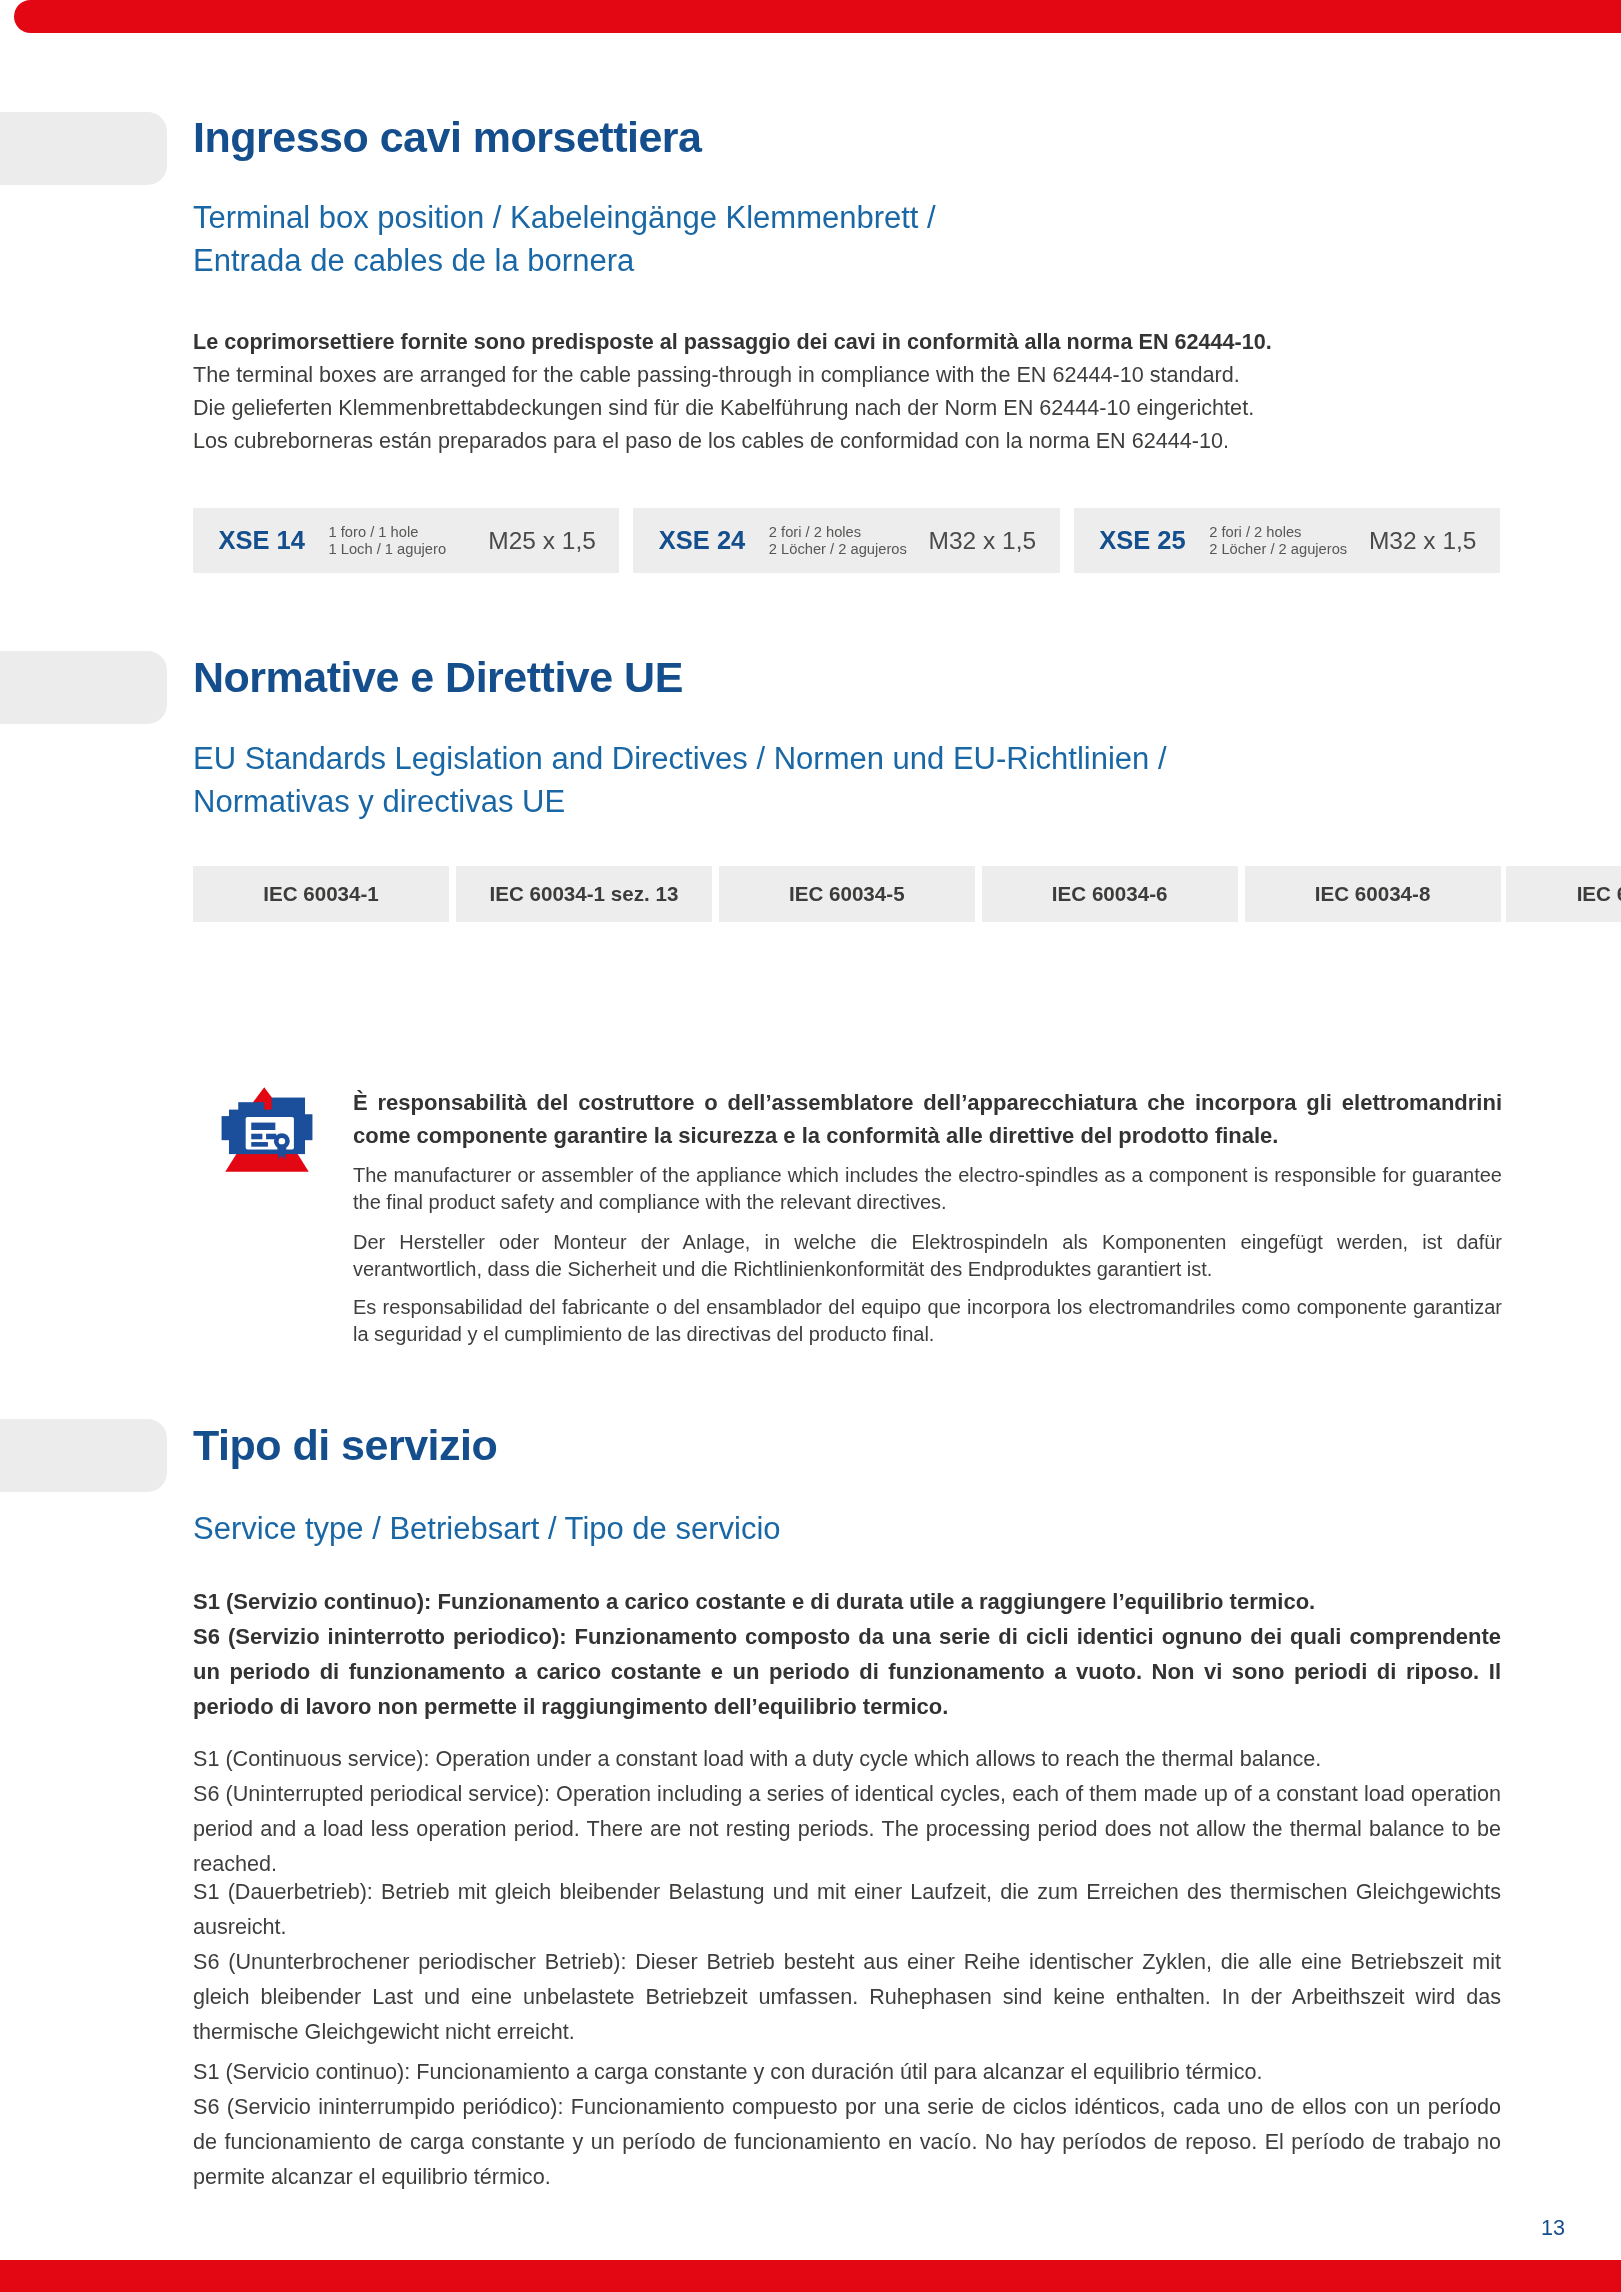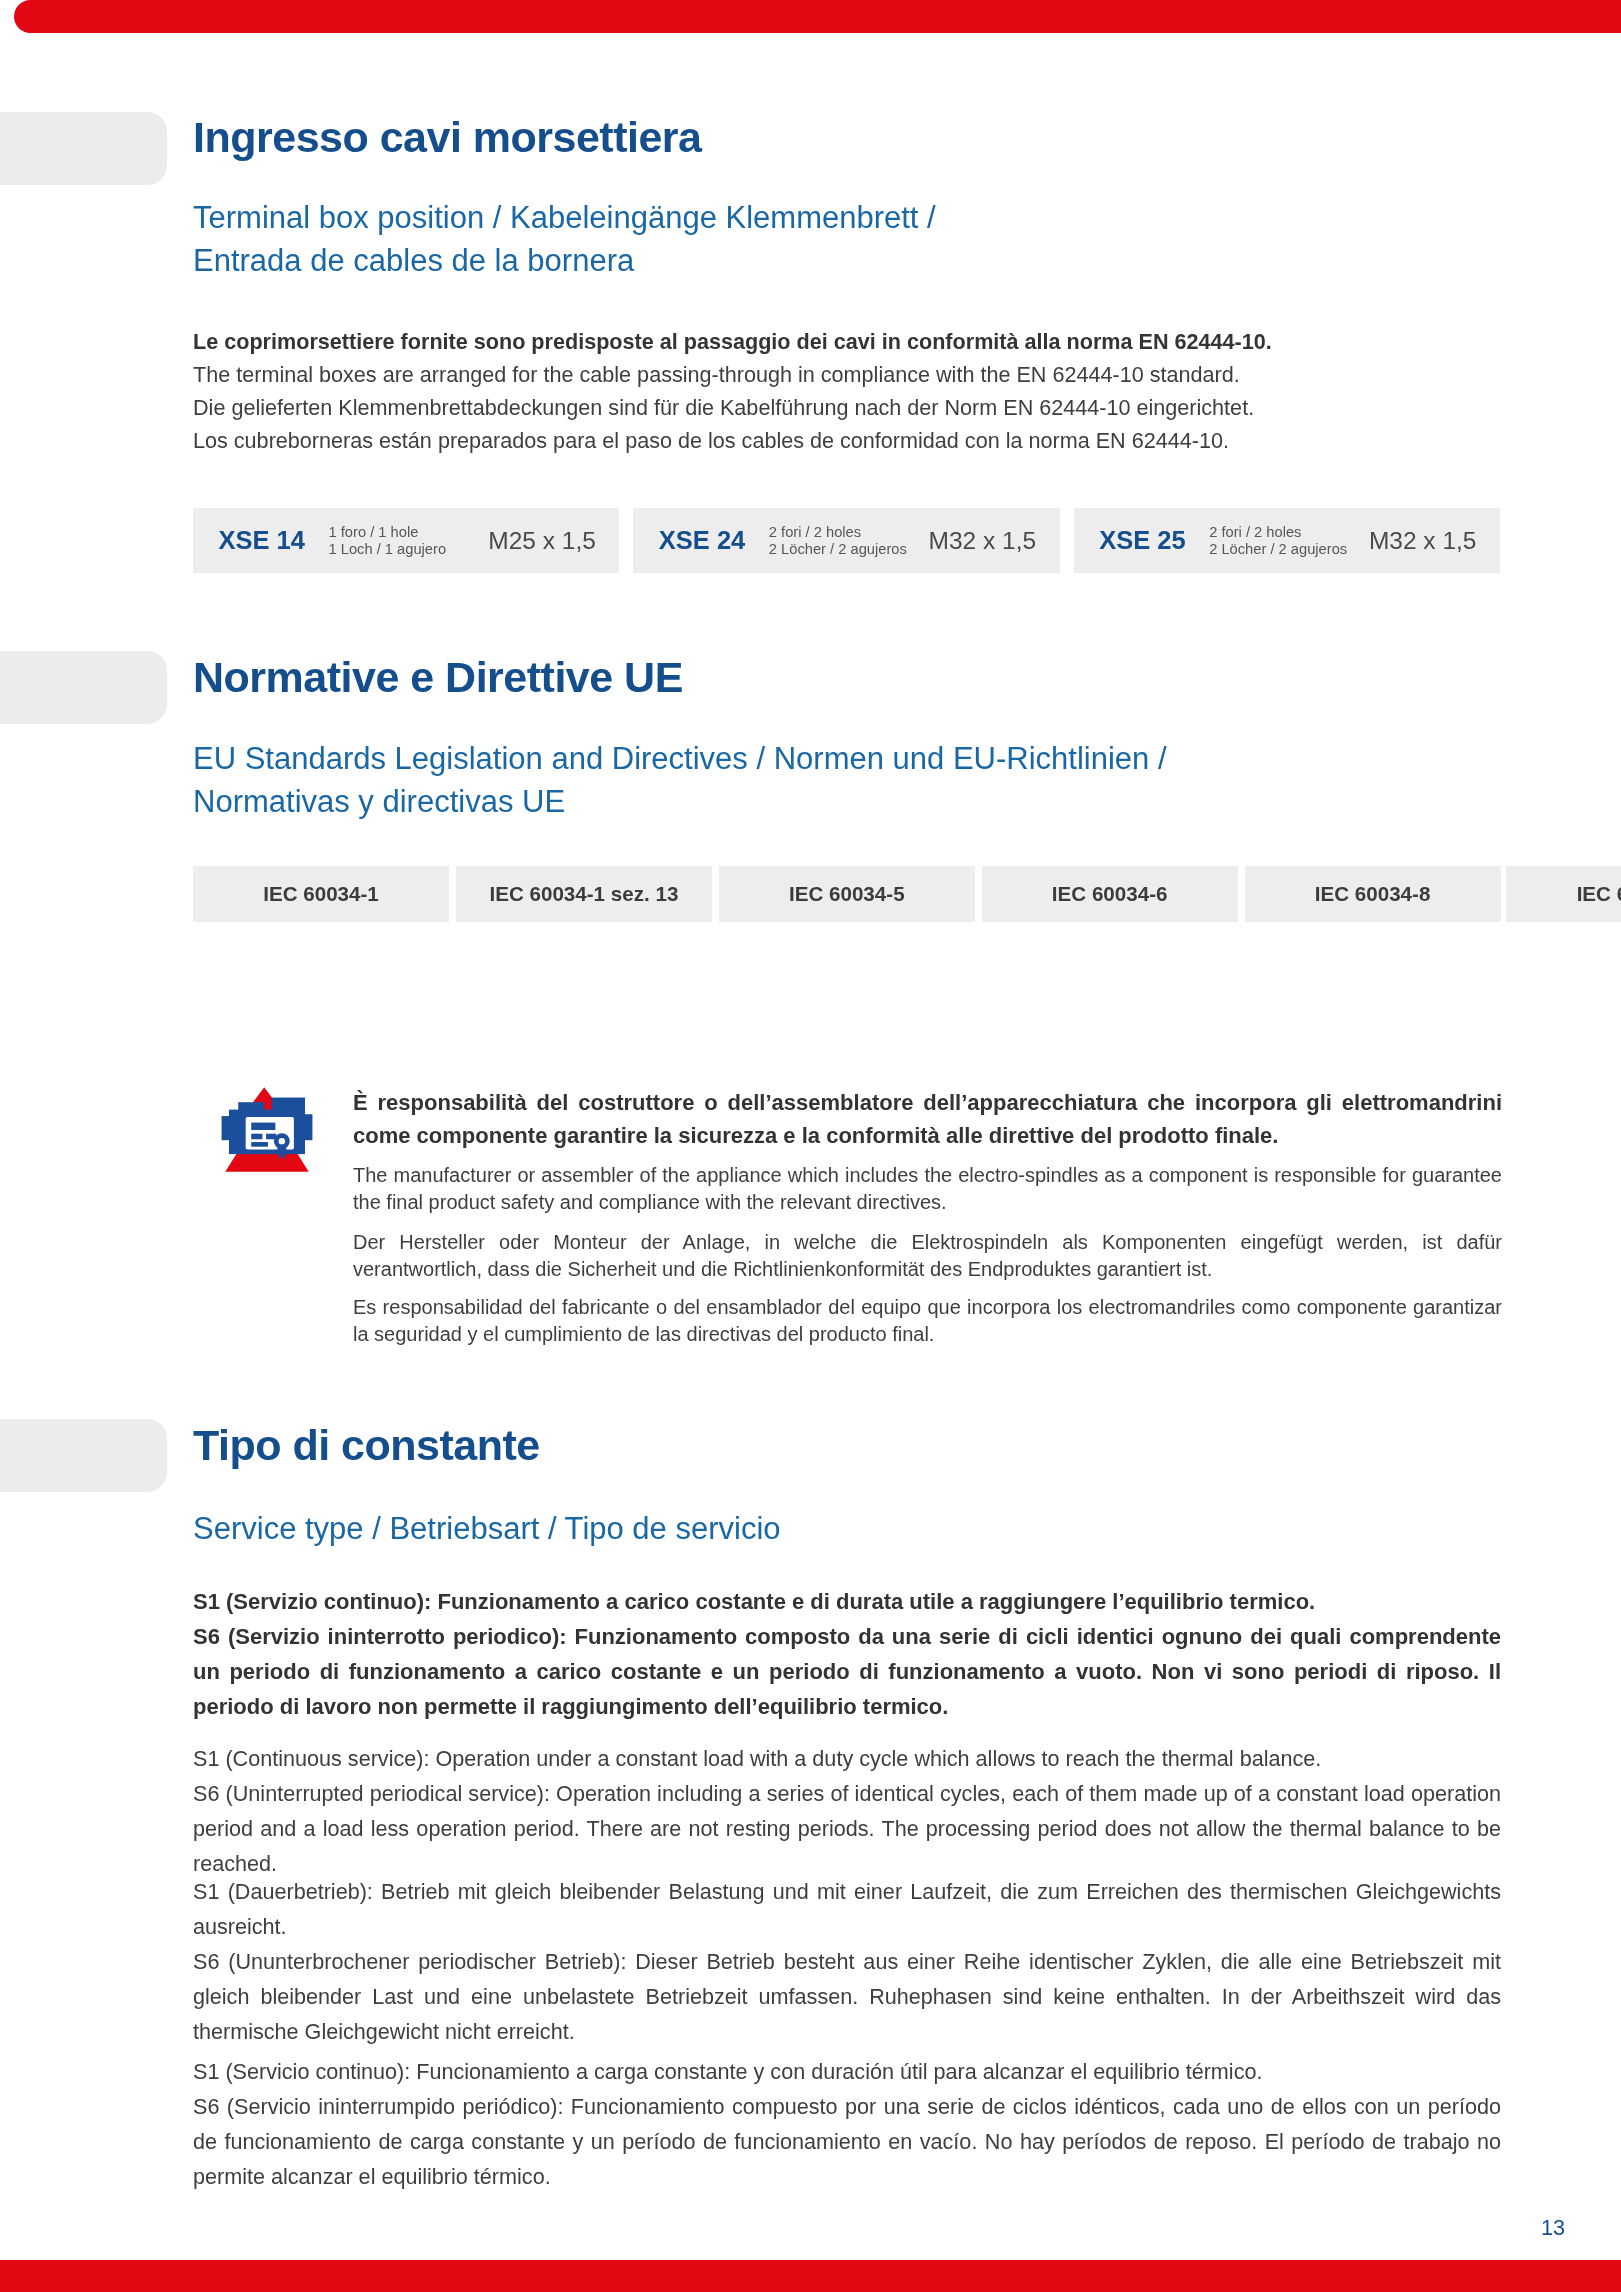--- a/index.html
+++ b/index.html
@@ -131,21 +131,21 @@
       <circle cx="71" cy="62" r="3.5" fill="#ffffff"></circle>
       <polygon points="66,69 76,69 74,82 71,77 68,82" fill="#1B4F9C"></polygon>
     </svg>
   </div>
 
   <div class="abs note-bold" style="top:1086px;">È responsabilità del costruttore o dell’assemblatore dell’apparecchiatura che incorpora gli elettromandrini come componente garantire la sicurezza e la conformità alle direttive del prodotto finale.</div>
   <div class="abs note" style="top:1162px;">The manufacturer or assembler of the appliance which includes the electro-spindles as a component is responsible for guarantee the final product safety and compliance with the relevant directives.</div>
   <div class="abs note" style="top:1229px;">Der Hersteller oder Monteur der Anlage, in welche die Elektrospindeln als Komponenten eingefügt werden, ist dafür verantwortlich, dass die Sicherheit und die Richtlinienkonformität des Endproduktes garantiert ist.</div>
   <div class="abs note" style="top:1294px;">Es responsabilidad del fabricante o del ensamblador del equipo que incorpora los electromandriles como componente garantizar la seguridad y el cumplimiento de las directivas del producto final.</div>
 
-  <div class="abs h1" style="top:1421px;">Tipo di constante</div>
+  <div class="abs h1" style="top:1421px;">Tipo di servizio</div>
   <div class="abs h2" style="top:1507px;">Service type / Betriebsart / Tipo de servicio</div>
 
   <div class="abs svc-group" style="top:1584px;">
     <p class="svc-bold">S1 (Servizio continuo): Funzionamento a carico costante e di durata utile a raggiungere l’equilibrio termico.</p>
     <p class="svc-bold">S6 (Servizio ininterrotto periodico): Funzionamento composto da una serie di cicli identici ognuno dei quali comprendente un periodo di funzionamento a carico costante e un periodo di funzionamento a vuoto. Non vi sono periodi di riposo. Il periodo di lavoro non permette il raggiungimento dell’equilibrio termico.</p>
   </div>
   <div class="abs svc-group" style="top:1741px;">
     <p class="svc">S1 (Continuous service): Operation under a constant load with a duty cycle which allows to reach the thermal balance.</p>
     <p class="svc">S6 (Uninterrupted periodical service): Operation including a series of identical cycles, each of them made up of a constant load operation period and a load less operation period. There are not resting periods. The processing period does not allow the thermal balance to be reached.</p>
   </div>

